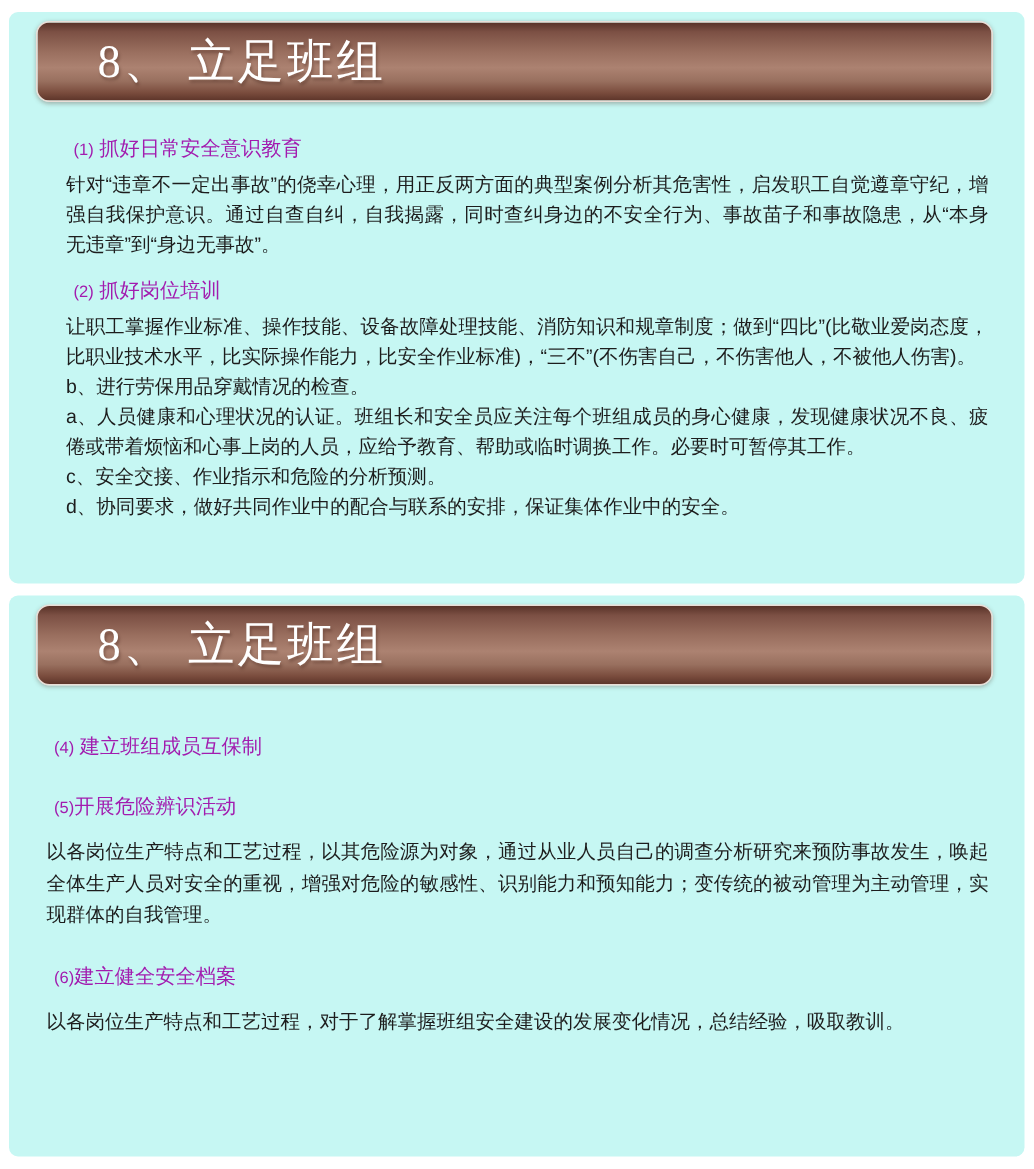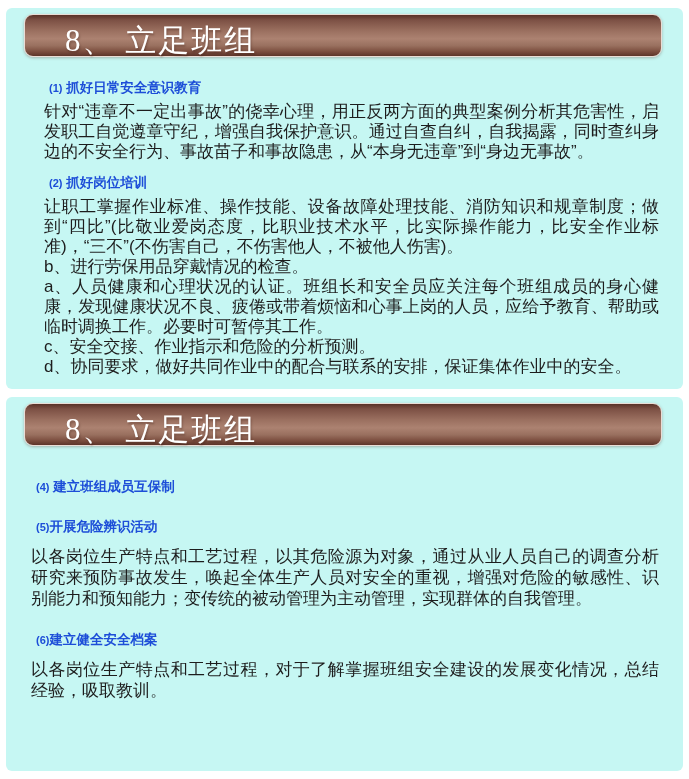--- a/index.html
+++ b/index.html
@@ -12,21 +12,21 @@
   .page { padding:8px 6px; box-sizing:border-box; }
   .panel {
     background:#c6f7f3;
     border-radius:6px;
     overflow:hidden;
     box-sizing:border-box;
   }
   .panel-1 { height:381px; }
   .panel-2 { height:374px; margin-top:8px; }
   .header-bar {
-    height:43px;
+    height:54px;
     margin:6px 21px 0 18px;
     border-radius:9px;
     border:1px solid #e9ddd6;
     box-sizing:border-box;
     background:linear-gradient(to bottom,
       #583228 0%, #7c5044 12%, #9a6f5f 38%, #ac8271 58%,
       #99705f 75%, #7a4c3d 90%, #5d352a 100%);
     box-shadow:0 1px 3px rgba(90,60,50,.35);
   }
   .header-text {
@@ -37,28 +37,28 @@
     line-height:52px;
     padding-left:40px;
     letter-spacing:2px;
     text-shadow:1px 2px 2px rgba(60,30,20,.35);
     white-space:nowrap;
   }
   .content { padding:10px 24px 0 38px; color:#1d1d1d; }
   .panel-2 .content { padding-left:25px; }
   .block-heading {
     font-size:13.5px;
-    font-weight:bold;
-    color:#1d4ed8;
+    font-weight:normal;
+    color:#a21caf;
     margin:12px 0 5px 0;
     text-indent:5px;
   }
   .heading-num { font-size:11px; }
   .para {
-    font-size:17px;
+    font-size:13px;
     line-height:20px;
     margin:0;
     text-align:justify;
   }
   .panel-2 .block-heading { margin:22px 0 10px 0; }
   .panel-2 .para { line-height:21px; }
 </style>
 </head>
 <body>
 

